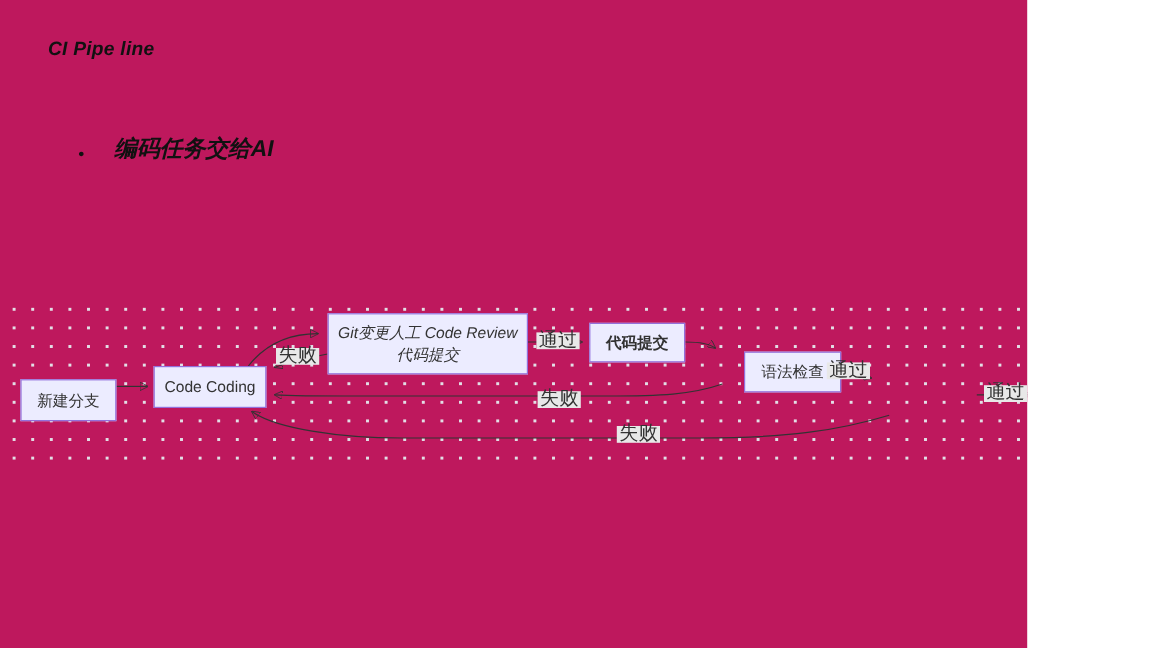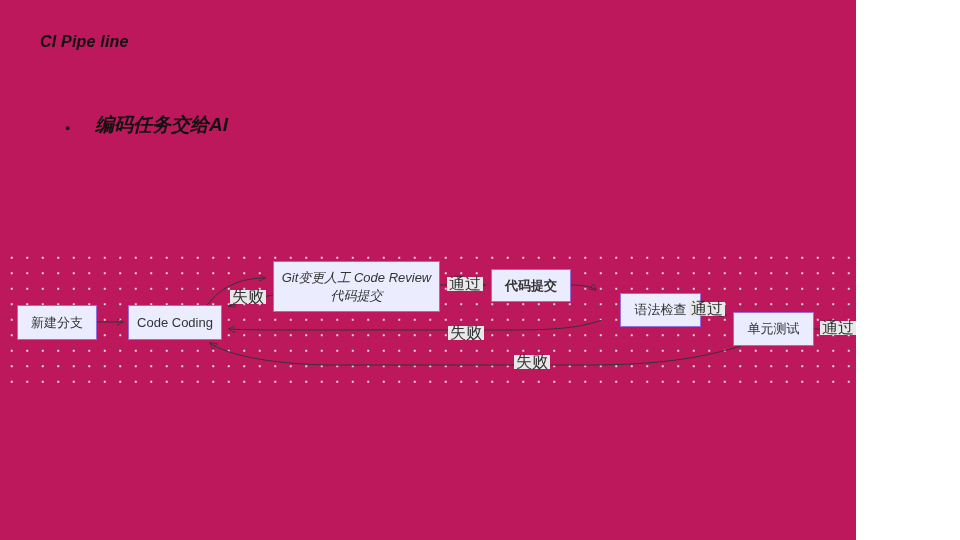--- a/index.html
+++ b/index.html
@@ -83,21 +83,21 @@
     font-size: 13px;
     display: flex;
     flex-direction: column;
     align-items: center;
     justify-content: center;
     text-align: center;
     line-height: 18px;
     box-sizing: border-box;
     z-index: 2;
   }
-  .node-new-branch  { left: 17px;  top: 305px; width: 80px;  height: 35px; }
+  .node-new-branch  { left: 17px;  top: 316px; width: 80px;  height: 35px; }
   .node-vibe-coding { left: 128px; top: 305px; width: 94px;  height: 35px; }
   .node-code-review { left: 273px; top: 261px; width: 167px; height: 51px; font-style: italic; }
   .node-code-commit { left: 491px; top: 269px; width: 80px;  height: 33px; font-weight: bold; }
   .node-syntax-check{ left: 602px; top: 293px; width: 81px;  height: 34px; margin-left: 18px; }
   .node-unit-test   { left: 733px; top: 312px; width: 81px;  height: 34px; }
   .node-allow-pr    { left: 865px; top: 332px; width: 74px;  height: 34px; }
   .edge-label {
     position: absolute;
     transform: translate(-50%, -50%);
     background: #e8e8e8;
@@ -154,23 +154,20 @@
   <div class="node node-code-review">
     <span>Git变更人工 Code Review</span>
     <span>代码提交</span>
   </div>
   <div class="node node-code-commit">
     <span>代码提交</span>
   </div>
   <div class="node node-syntax-check">
     <span>语法检查</span>
   </div>
-  <div class="node node-unit-test">
-    <span>单元测试</span>
-  </div>
   <div class="node node-allow-pr">
     <span>允许PR</span>
   </div>
 
   <div class="edge-label el-fail-review">失败</div>
   <div class="edge-label el-pass-review">通过</div>
   <div class="edge-label el-pass-syntax">通过</div>
   <div class="edge-label el-pass-unit">通过</div>
   <div class="edge-label el-fail-syntax">失败</div>
   <div class="edge-label el-fail-unit">失败</div>

